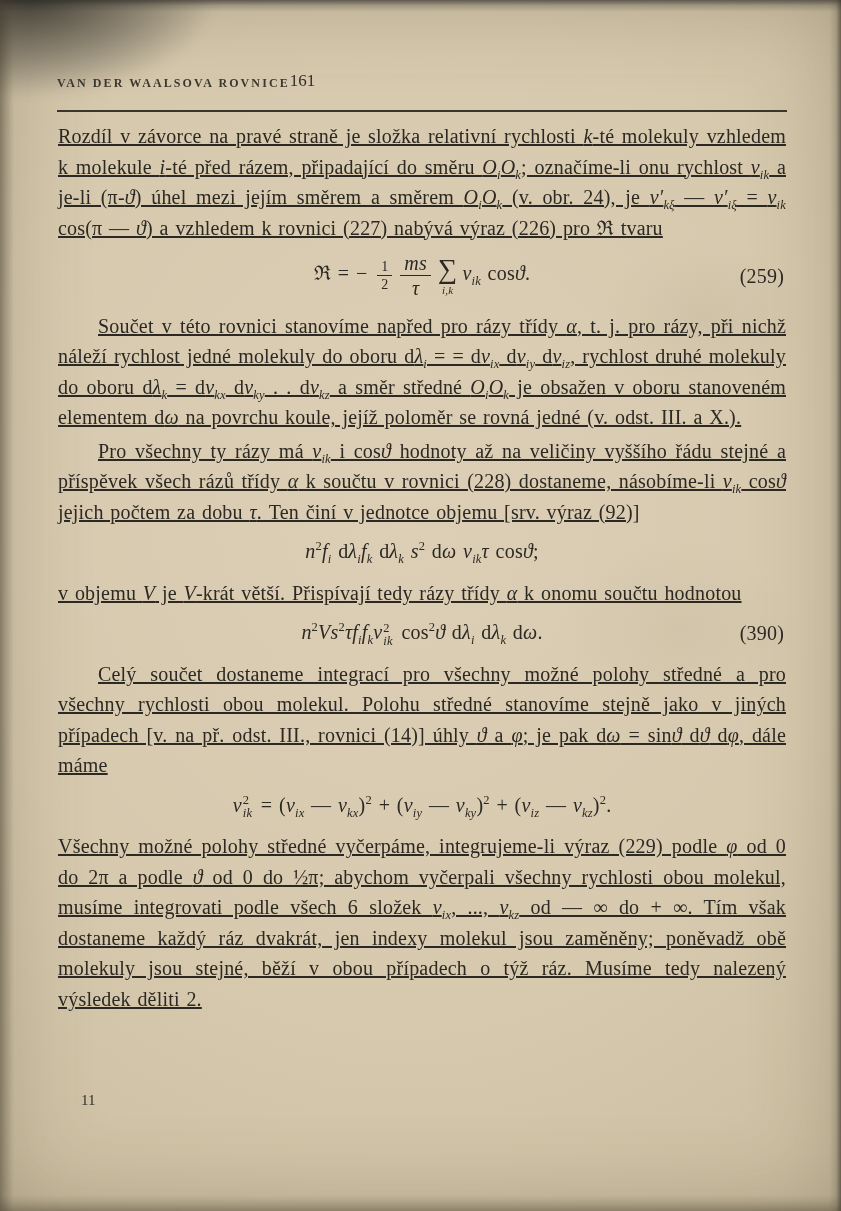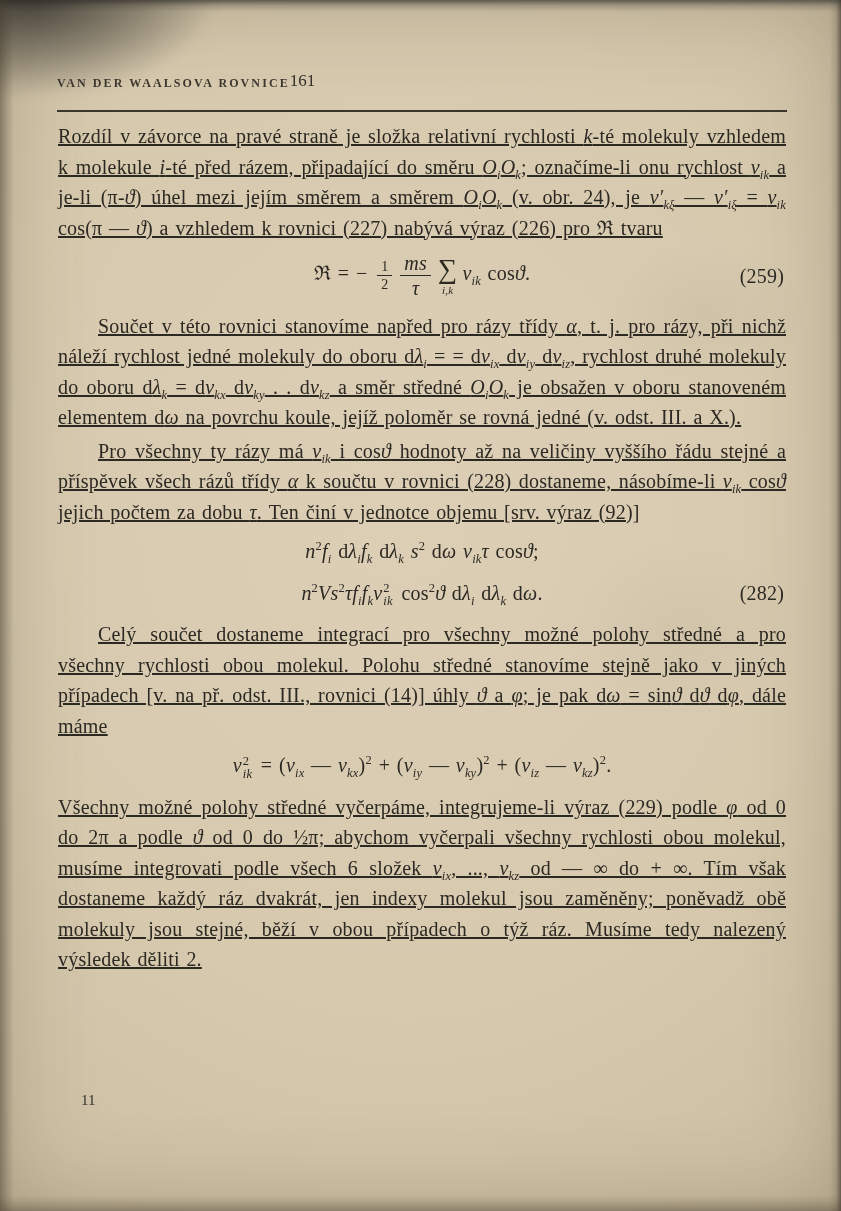--- a/index.html
+++ b/index.html
@@ -87,24 +87,25 @@
 
   <div class="content">
       <p class="para">Rozdíl v závorce na pravé straně je složka relativní rychlosti <i>k</i>-té molekuly vzhledem k molekule <i>i</i>-té před rázem, připadající do směru <i>O<sub>i</sub>O<sub>k</sub></i>; označíme-li onu rychlost <i>v<sub>ik</sub></i> a je-li (π-<i>ϑ</i>) úhel mezi jejím směrem a směrem <i>O<sub>i</sub>O<sub>k</sub></i> (v. obr. 24), je <i>v′<sub>kξ</sub></i> — <i>v′<sub>iξ</sub></i> = <i>v<sub>ik</sub></i> cos(π — <i>ϑ</i>) a vzhledem k rovnici (227) nabývá výraz (226) pro ℜ tvaru</p>
       <div class="equation-row"><span class="eq-body">ℜ = − <span class="frac small"><span class="num">1</span><span class="den">2</span></span><span class="frac"><span class="num"><i>ms</i></span><span class="den"><i>τ</i></span></span><span class="sum">
             <span class="sigma">∑</span>
             <span class="limits"><i>i,k</i></span>
           </span><i>v<sub>ik</sub></i> cos<i>ϑ</i>.</span><span class="eq-number">(259)</span></div>
       <p class="para indent">Součet v této rovnici stanovíme napřed pro rázy třídy <i>α</i>, t. j. pro rázy, při nichž náleží rychlost jedné molekuly do oboru d<i>λ<sub>i</sub></i> = = d<i>v<sub>ix</sub></i> d<i>v<sub>iy</sub></i> d<i>v<sub>iz</sub></i>, rychlost druhé molekuly do oboru d<i>λ<sub>k</sub></i> = d<i>v<sub>kx</sub></i> d<i>v<sub>ky</sub></i> . . d<i>v<sub>kz</sub></i> a směr středné <i>O<sub>i</sub>O<sub>k</sub></i> je obsažen v oboru stanoveném elementem d<i>ω</i> na povrchu koule, jejíž poloměr se rovná jedné (v. odst. III. a X.).</p>
       <p class="para indent">Pro všechny ty rázy má <i>v<sub>ik</sub></i> i cos<i>ϑ</i> hodnoty až na veličiny vyššího řádu stejné a příspěvek všech rázů třídy <i>α</i> k součtu v rovnici (228) dostaneme, násobíme-li <i>v<sub>ik</sub></i> cos<i>ϑ</i> jejich počtem za dobu <i>τ</i>. Ten činí v jednotce objemu [srv. výraz (92)]</p>
       <div class="equation-row"><span class="eq-body"><i>n</i><sup>2</sup><i>f<sub>i</sub></i> d<i>λ<sub>i</sub></i><i>f<sub>k</sub></i> d<i>λ<sub>k</sub></i> <i>s</i><sup>2</sup> d<i>ω</i> <i>v<sub>ik</sub></i><i>τ</i> cos<i>ϑ</i>;</span></div>
+      <p class="para">v objemu <i>V</i> je <i>V</i>-krát větší. Přispívají tedy rázy třídy <i>α</i> k onomu součtu hodnotou</p>
       <div class="equation-row"><span class="eq-body"><i>n</i><sup>2</sup><i>Vs</i><sup>2</sup><i>τf<sub>i</sub>f<sub>k</sub>v</i><span class="ss">
             <span class="t">2</span>
             <span class="b"><i>ik</i></span>
-          </span> cos<sup>2</sup><i>ϑ</i> d<i>λ<sub>i</sub></i> d<i>λ<sub>k</sub></i> d<i>ω</i>.</span><span class="eq-number">(282)</span></div>
+          </span> cos<sup>2</sup><i>ϑ</i> d<i>λ<sub>i</sub></i> d<i>λ<sub>k</sub></i> d<i>ω</i>.</span><span class="eq-number">(390)</span></div>
       <p class="para indent">Celý součet dostaneme integrací pro všechny možné polohy středné a pro všechny rychlosti obou molekul. Polohu středné stanovíme stejně jako v jiných případech [v. na př. odst. III., rovnici (14)] úhly <i>ϑ</i> a <i>φ</i>; je pak d<i>ω</i> = sin<i>ϑ</i> d<i>ϑ</i> d<i>φ</i>, dále máme</p>
       <div class="equation-row"><span class="eq-body"><i>v</i><span class="ss">
             <span class="t">2</span>
             <span class="b"><i>ik</i></span>
           </span> = (<i>v<sub>ix</sub></i> — <i>v<sub>kx</sub></i>)<sup>2</sup> + (<i>v<sub>iy</sub></i> — <i>v<sub>ky</sub></i>)<sup>2</sup> + (<i>v<sub>iz</sub></i> — <i>v<sub>kz</sub></i>)<sup>2</sup>.</span></div>
       <p class="para">Všechny možné polohy středné vyčerpáme, integrujeme-li výraz (229) podle <i>φ</i> od 0 do 2π a podle <i>ϑ</i> od 0 do ½π; abychom vyčerpali všechny rychlosti obou molekul, musíme integrovati podle všech 6 složek <i>v<sub>ix</sub></i>, ..., <i>v<sub>kz</sub></i> od — ∞ do + ∞. Tím však dostaneme každý ráz dvakrát, jen indexy molekul jsou zaměněny; poněvadž obě molekuly jsou stejné, běží v obou případech o týž ráz. Musíme tedy nalezený výsledek děliti 2.</p>
     </div>
 
   <div class="footer">
     <span>11</span>

